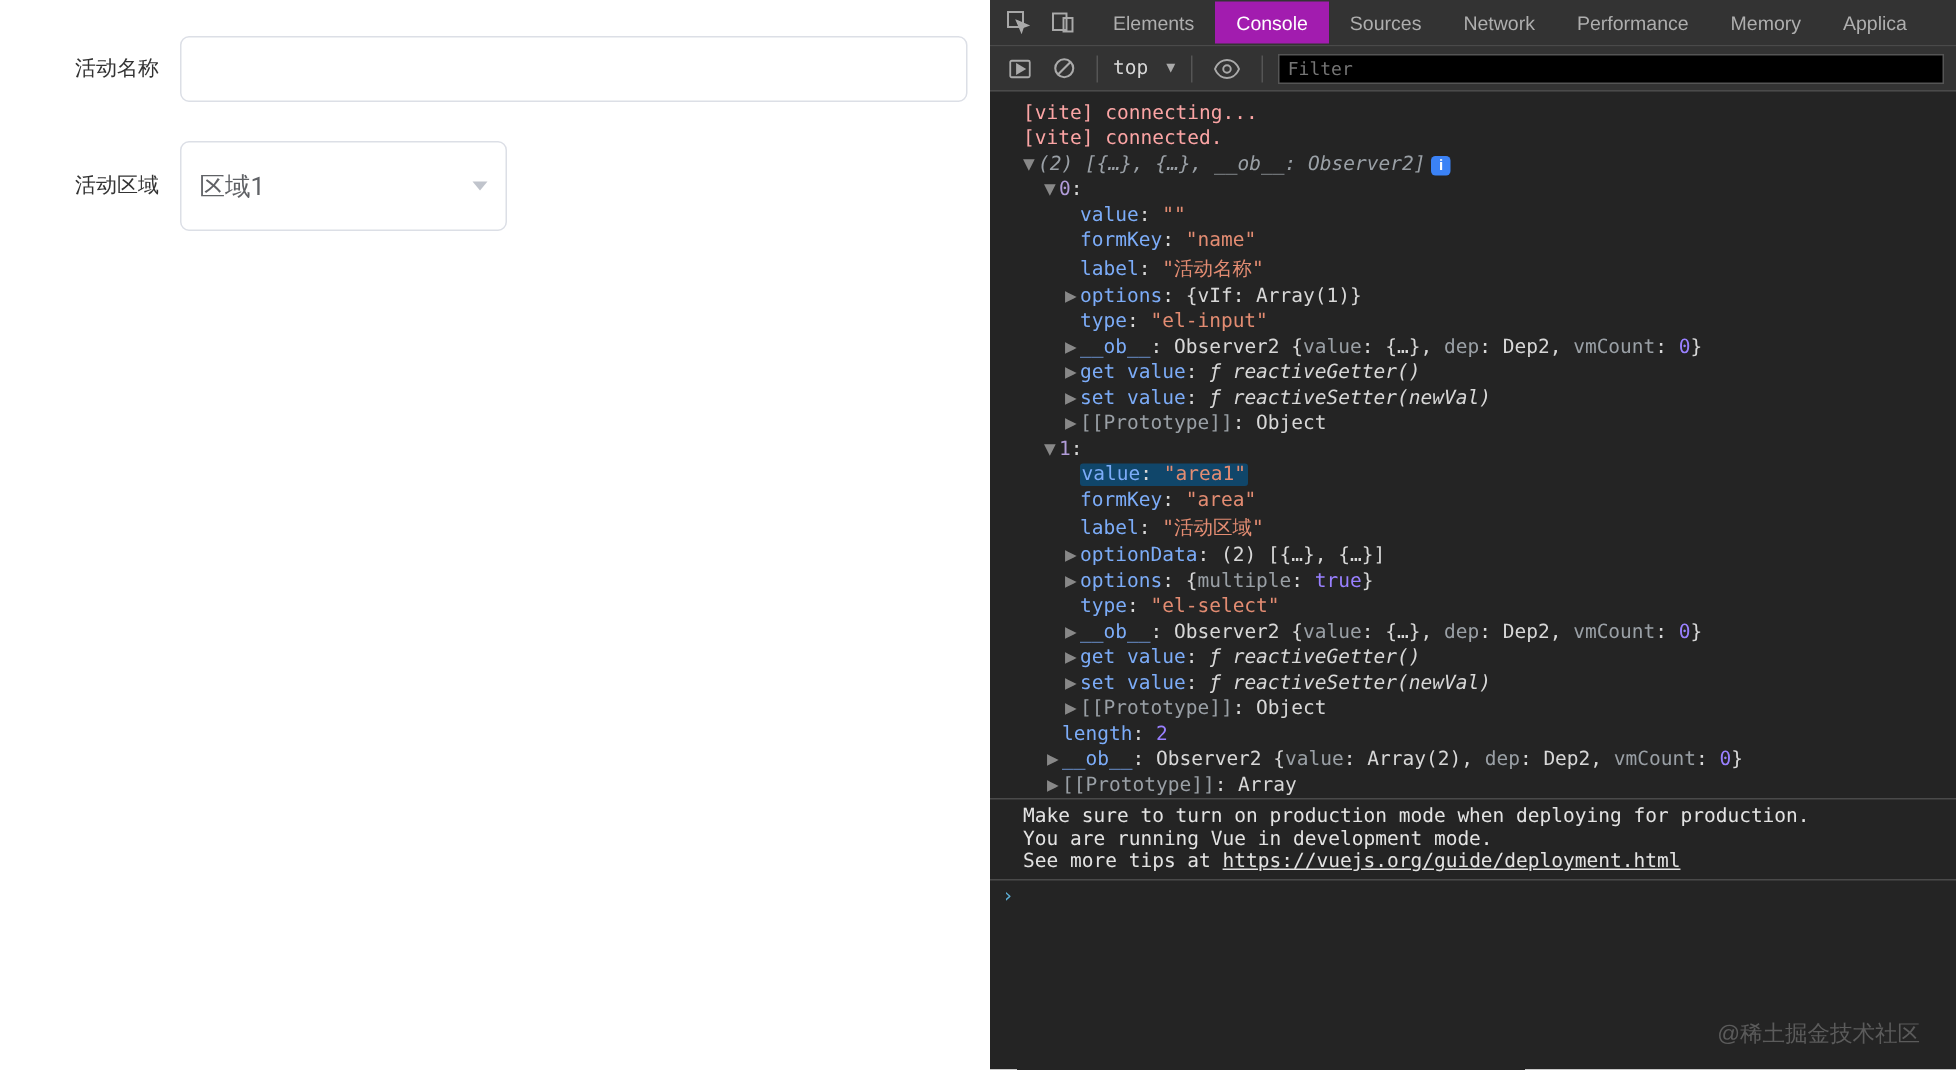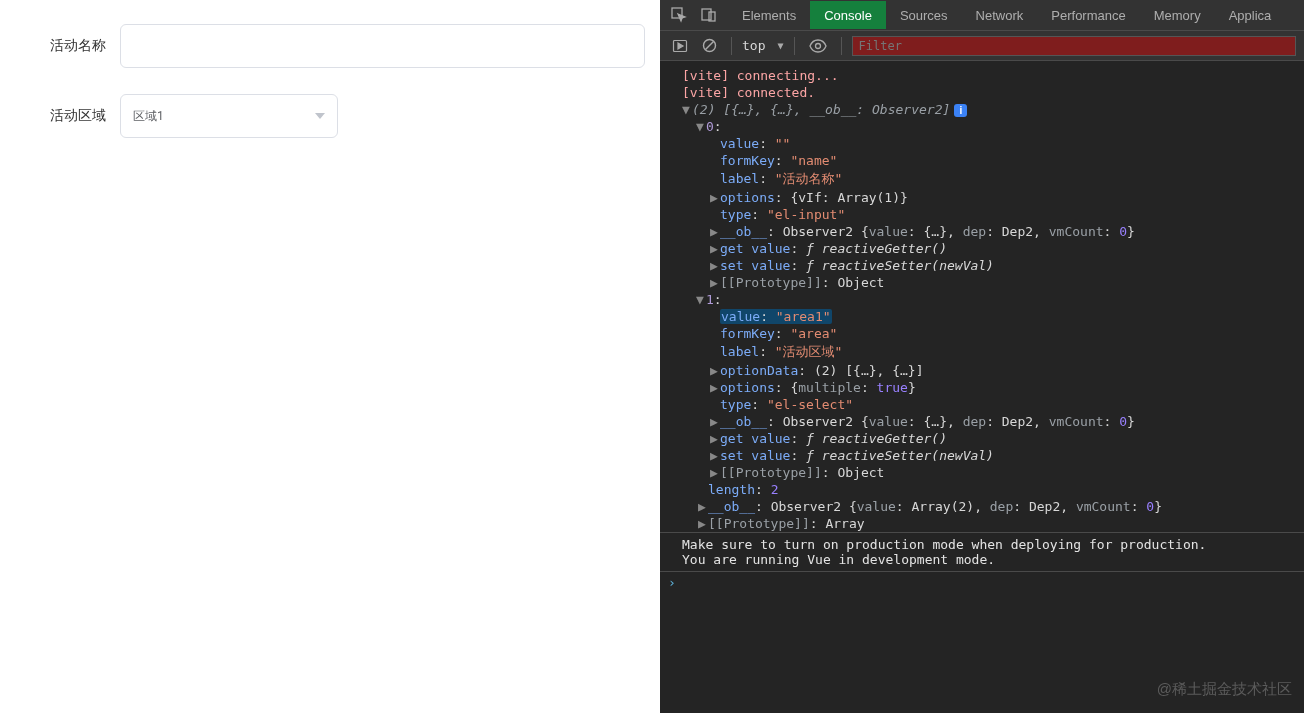--- a/index.html
+++ b/index.html
@@ -10,22 +10,22 @@
   }
   
   .form-panel { width: 660px; height: 100%; background: #fff; padding: 24px 0; }
   .form-row { display: flex; align-items: center; margin: 0 0 26px 0; }
   .form-label { width: 120px; text-align: right; padding-right: 14px; color: #333; font-size: 14px; }
   .form-input {
     width: 525px; height: 44px; border: 1px solid #dcdfe6; border-radius: 6px;
     padding: 0 12px; font-size: 14px; color: #333;
   }
   .form-select {
-    width: 218px; height: 44px; border: 1px solid #dcdfe6; border-radius: 6px;
-    padding: 0 12px; font-size: 12px; color: #606266; background: #fff;
+    width: 218px; height: 60px; border: 1px solid #dcdfe6; border-radius: 6px;
+    padding: 0 12px; font-size: 17px; color: #606266; background: #fff;
     display: flex; align-items: center; justify-content: space-between; cursor: pointer;
   }
   .select-arrow {
     width: 0; height: 0; border-left: 5px solid transparent; border-right: 5px solid transparent;
     border-top: 6px solid #c0c4cc;
   }
 
   
   .devtools {
     flex: 1; height: 100%; background: #242424; color: #d8d8d8;
@@ -34,31 +34,31 @@
   }
   .tabbar {
     height: 31px; background: #333333; display: flex; align-items: center;
     border-bottom: 1px solid #4a4a4a;
   }
   .tabbar .icon-group { display: flex; align-items: center; padding: 0 10px; gap: 12px; }
   .icon-btn { width: 18px; height: 18px; color: #aaa; display:flex; align-items:center; justify-content:center; }
   .tab {
     padding: 7px 14px 6px; color: #aeaeae; font-family: -apple-system, sans-serif; font-size: 13px; cursor: pointer;
   }
-  .tab.active { background: #15803d; color: #fff; }
+  .tab.active { background: #a21caf; color: #fff; }
   .toolbar {
     height: 30px; background: #333333; display: flex; align-items: center; gap: 6px;
     padding: 0 8px; border-bottom: 1px solid #4a4a4a;
   }
   .toolbar .sep { width: 1px; height: 18px; background: #555; margin: 0 4px; }
   .toolbar-btn { color: #aaa; font-size: 13px; padding: 2px 4px; display:flex; align-items:center; }
   .toolbar-select { color: #d8d8d8; font-size: 13px; display: flex; align-items: center; gap: 12px; }
   .toolbar-select .caret { font-size: 10px; color: #aaa; }
   .filter-input {
-    flex: 1; height: 20px; background: #7f1d1d; border: 1px solid #555; color: #aaa;
+    flex: 1; height: 20px; background: #000000; border: 1px solid #555; color: #aaa;
     padding: 0 6px; font-size: 12px; font-family: inherit;
   }
   .console-body { flex: 1; overflow: auto; padding: 6px 0 0 0; }
   .ln { padding: 1px 0 1px 22px; white-space: pre; font-style: normal; }
   .log-line { color: #fca5a5; padding-left: 22px; }
   .italic { font-style: italic; }
   .gray { color: #9aa0a6; }
   .purple { color: #b19cd9; }
   .string { color: #e38c72; }
   .num { color: #9980ff; }
@@ -72,21 +72,21 @@
     font-family: sans-serif; font-weight: bold; font-style: normal; margin-left: 4px;
   }
   .arrow { color: #888; display:inline-block; width: 10px; }
   .footer-msg {
     border-top: 1px solid #4a4a4a; border-bottom: 1px solid #4a4a4a;
     padding: 4px 0 4px 22px; color: #e3e3e3;
   }
   .footer-msg a { color: #e3e3e3; text-decoration: underline; }
   .prompt { padding: 3px 0 0 8px; color: #5db0d7; }
   .watermark {
-    position: absolute; right: 12px; bottom: 14px; color: #5b5b5b; font-family: sans-serif;
+    position: absolute; right: 24px; bottom: 14px; color: #5b5b5b; font-family: sans-serif;
     font-size: 15px;
   }
 </style>
 </head>
 <body>
 
 <div class="form-panel">
   <div class="form-row">
     <div class="form-label">活动名称</div>
     <input class="form-input" value="" style="">
@@ -183,18 +183,19 @@
     <div class="ln" style="padding-left:50px"><span class="arrow">▶</span><span class="key">set value</span><span>: </span><span class="func">ƒ reactiveSetter(newVal)</span></div>
     <div class="ln" style="padding-left:50px"><span class="arrow">▶</span><span class="gray">[[Prototype]]</span><span>: </span><span>Object</span></div>
 
     <div class="ln" style="padding-left:48px"><span class="key">length</span><span>: </span><span class="num">2</span></div>
     <div class="ln" style="padding-left:38px"><span class="arrow">▶</span><span class="key">__ob__</span><span>: </span><span>Observer2 {</span><span class="gray">value</span><span>: Array(2), </span><span class="gray">dep</span><span>: Dep2, </span><span class="gray">vmCount</span><span>: </span><span class="num">0</span><span>}</span></div>
     <div class="ln" style="padding-left:38px"><span class="arrow">▶</span><span class="gray">[[Prototype]]</span><span>: </span><span>Array</span></div>
 
     <div class="footer-msg">
       <div>Make sure to turn on production mode when deploying for production.</div>
       <div>You are running Vue in development mode.</div>
+      <div><span>See more tips at </span><a href="#">https://vuejs.org/guide/deployment.html</a></div>
     </div>
     <div class="prompt">›</div>
   </div>
 
   <div class="watermark">@稀土掘金技术社区</div>
 </div>
 
 </body></html>

